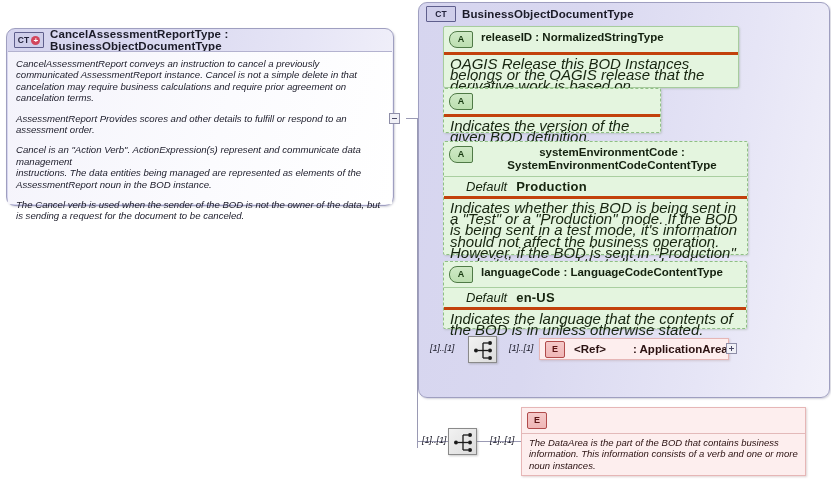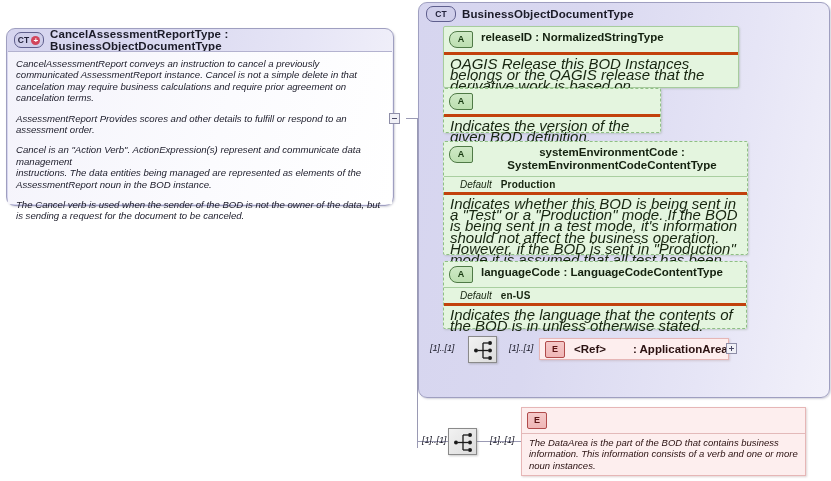--- a/index.html
+++ b/index.html
@@ -26,21 +26,21 @@
   }
   .ct-header{
     position:absolute;left:0;top:0;right:0;height:22px;
     display:flex;align-items:center;gap:6px;padding-left:7px;
     font-weight:bold;font-size:11.5px;letter-spacing:.1px;
     color:#1b1b28;
   }
   .ct-badge{
     display:inline-flex;align-items:center;justify-content:center;
     min-width:24px;height:14px;padding:0 2px;
-    border:1px solid #5f5f8d;border-radius:7px;
+    border:1px solid #5f5f8d;border-radius:1px;
     background:#cfceea;
     font-size:8.5px;font-weight:bold;color:#21213a;
     font-family:"Liberation Sans", sans-serif;line-height:1;
   }
   .ct-badge .plus{
     display:inline-block;width:9px;height:9px;margin-left:2px;
     border-radius:50%;background:#d2455c;color:#fff;
     font-size:8px;line-height:9px;text-align:center;font-weight:bold;
   }
 
@@ -77,22 +77,22 @@
     width:22px;height:15px;
     border:1px solid #4f7a46;
     border-radius:8px 2px 2px 8px;
     background:linear-gradient(180deg,#cfe9c6,#bcdfb0);
     color:#173a10;font-size:9px;font-weight:bold;
     display:flex;align-items:center;justify-content:center;line-height:1;
   }
   .attr-default{
     display:flex;align-items:center;gap:9px;
     border-top:1px solid #a9cfa0;
-    padding:2px 6px 2px 16px;
-    font-size:10px;
+    padding:2px 6px 2px 22px;
+    font-size:13px;
   }
   .attr-default .k{font-style:italic;color:#16240f;}
   .attr-default .v{font-weight:bold;color:#16240f;letter-spacing:.2px;}
   .attr-doc{
     border-top:3px solid #c2410c;
     padding:3px 6px 4px 6px;
     font-style:italic;font-size:15px;line-height:11.2px;color:#16240f;
   }
 
   

